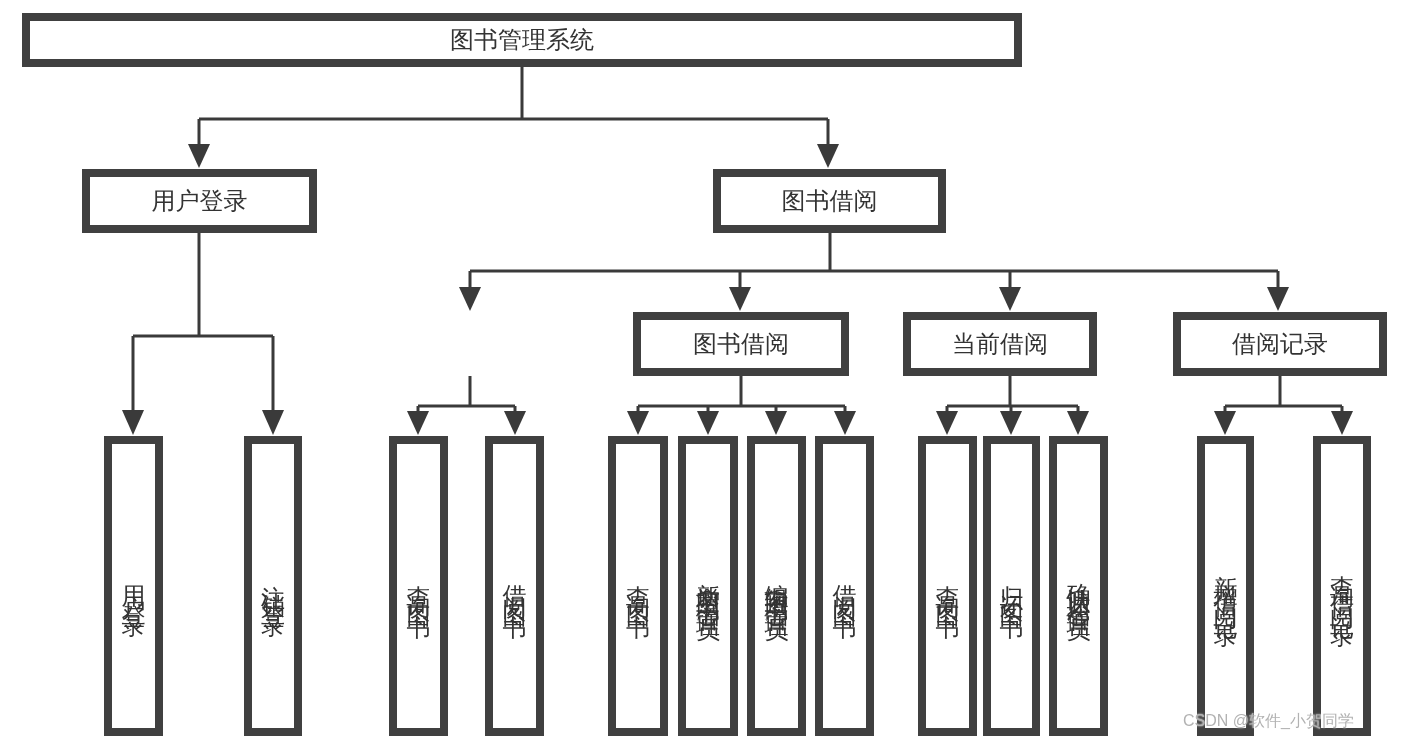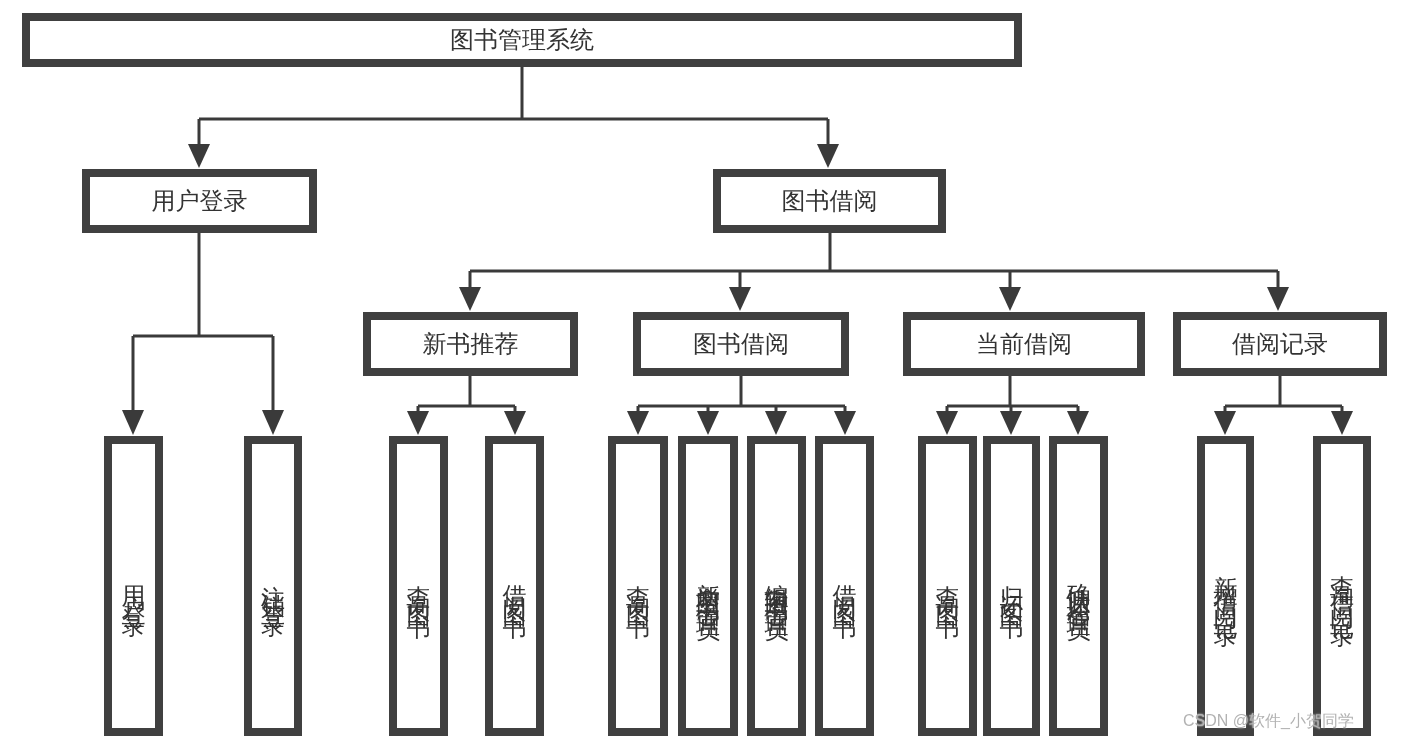--- a/index.html
+++ b/index.html
@@ -39,21 +39,21 @@
   .leaf span.tight { letter-spacing: 5px; }
 
   
   .box-root   { left: 22px;   top: 13px;  width: 1000px; height: 54px; }
   
   .box-user-login { left: 82px;  top: 169px; width: 235px; height: 64px; }
   .box-book-mgmt  { left: 713px; top: 169px; width: 233px; height: 64px; }
   
   .box-new-rec    { left: 363px;  top: 312px; width: 215px; height: 64px; }
   .box-borrowing  { left: 633px;  top: 312px; width: 216px; height: 64px; font-family: Liberation Serif, serif; }
-  .box-current    { left: 903px;  top: 312px; width: 242px; height: 64px; }
+  .box-current    { left: 903px;  top: 312px; width: 194px; height: 64px; }
   .box-records    { left: 1173px; top: 312px; width: 214px; height: 64px; }
   
   .leaf { top: 436px; height: 300px; }
   .leaf-1  { left: 104px;  width: 59px; }
   .leaf-2  { left: 244px;  width: 58px; }
   .leaf-3  { left: 389px;  width: 59px; }
   .leaf-4  { left: 485px;  width: 59px; }
   .leaf-5  { left: 608px;  width: 60px; }
   .leaf-6  { left: 678px;  width: 60px; }
   .leaf-7  { left: 747px;  width: 59px; }
@@ -148,23 +148,20 @@
     <span>图书管理系统</span>
   </div>
 
   <div class="node box-user-login">
     <span>用户登录</span>
   </div>
   <div class="node box-book-mgmt">
     <span>图书借阅</span>
   </div>
 
-  <div class="node box-new-rec">
-    <span>新书推荐</span>
-  </div>
   <div class="node box-borrowing">
     <span>图书借阅</span>
   </div>
   <div class="node box-current">
     <span>当前借阅</span>
   </div>
   <div class="node box-records">
     <span>借阅记录</span>
   </div>
 

